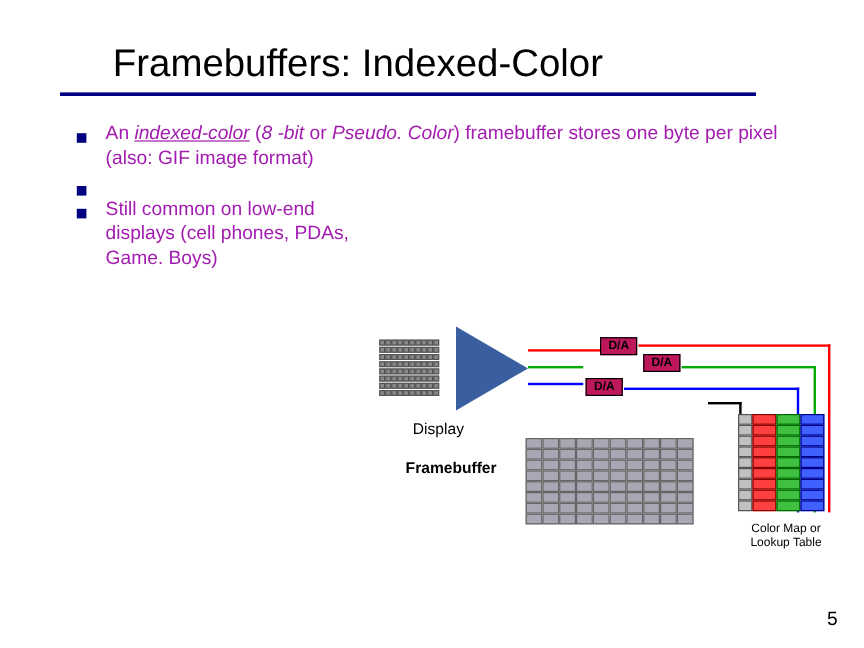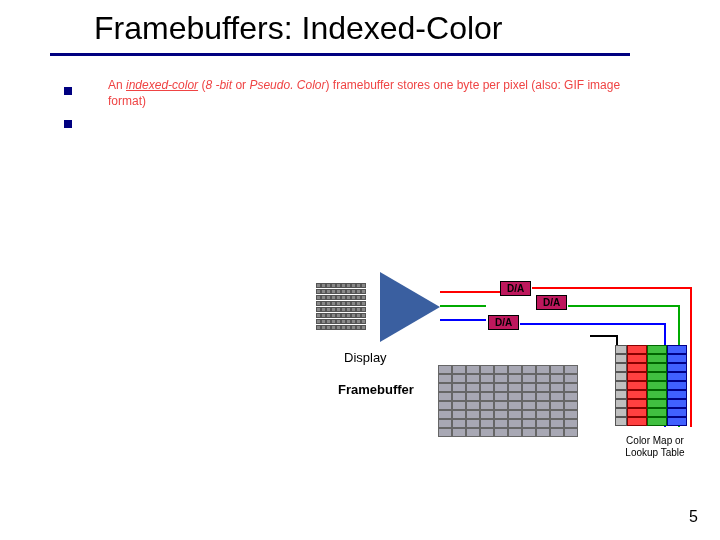--- a/index.html
+++ b/index.html
@@ -5,21 +5,21 @@
   * { margin: 0; padding: 0; box-sizing: border-box; }
   body {
     width: 720px;
     height: 540px;
     background: #ffffff;
     font-family: Arial, Helvetica, sans-serif;
     position: relative;
     overflow: hidden;
   }
   .title-area {
-    padding: 10px 0 0 94px;
+    padding: 34px 0 0 94px;
   }
   .title {
     font-size: 32px;
     color: #000;
     font-weight: normal;
   }
   .title-underline {
     margin-top: 6px;
     width: 580px;
     height: 3px;
@@ -37,24 +37,23 @@
   }
   .bullet-sq {
     width: 8px;
     height: 8px;
     background: #000080;
     margin-top: 9px;
     margin-right: 16px;
     flex-shrink: 0;
   }
   .bullet-text {
-    font-size: 12px;
+    font-size: 16px;
     line-height: 1.3;
-    color: #ef4444;
-    margin-left: 20px;
+    color: #a21caf;
   }
   .narrow .bullet-text {
     max-width: 220px;
   }
   .italic { font-style: italic; }
   .underline { text-decoration: underline; }
   .diagram {
     position: absolute;
     left: 300px;
     top: 235px;
@@ -215,20 +214,24 @@
     <div class="bullet-text">
       <span>An </span><span class="italic underline">indexed-color</span><span> (</span><span class="italic">8 -bit</span><span> or </span><span class="italic">Pseudo. Color</span><span>) framebuffer stores one byte per pixel (also: GIF image format)</span>
     </div>
   </div>
 
   <div class="bullet-row">
     <div class="bullet-sq"></div>
   </div>
 
 
+  <div class="bullet-row narrow">
+    <div class="bullet-sq"></div>
+    <div class="bullet-text">Still common on low-end displays (cell phones, PDAs, Game. Boys)</div>
+  </div>
 
 
 </div>
 
 <div class="diagram">
 
   <div class="fb-mem">
     <div class="fb-mem-row">
         <div class="fb-mem-cell"></div>
         <div class="fb-mem-cell"></div>

